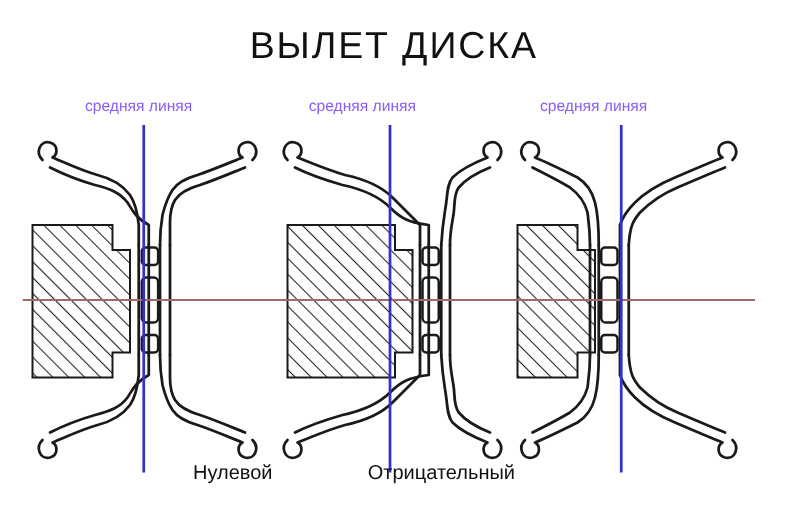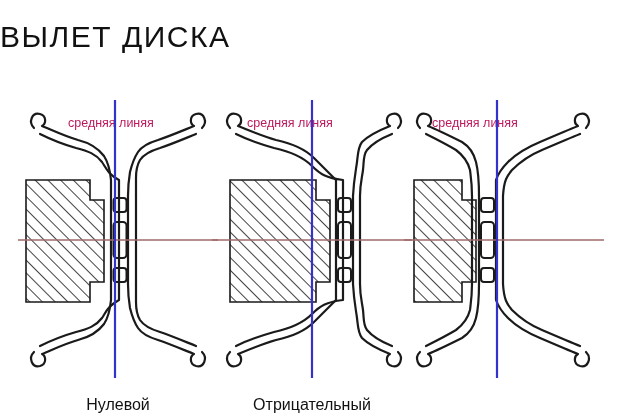--- a/index.html
+++ b/index.html
@@ -14,20 +14,21 @@
     overflow: hidden;
     font-family: "Liberation Sans", sans-serif;
     color: #000000;
   }
 
   #page-title {
     position: absolute;
     top: 20px;
     left: 0;
     width: 630px;
+    text-align: center;
     font-size: 30px;
     letter-spacing: 1.5px;
     font-weight: 400;
     color: #111111;
     white-space: nowrap;
   }
 
   .panel {
     position: absolute;
     top: 78px;
@@ -38,34 +39,33 @@
   #panel-positive  { left: 212px; }
   #panel-negative  { left: 404px; }
 
   .panel-label {
     position: absolute;
     top: 0;
     left: 0;
     width: 200px;
     text-align: center;
     font-size: 12.5px;
-    color: #be185d;
+    color: #8b5cf6;
     white-space: nowrap;
-    margin-top: 38px;
   }
   #panel-zero .panel-label     { text-align: left; padding-left: 50px; width: 150px; }
   #panel-positive .panel-label { text-align: left; padding-left: 35px; width: 165px; }
   #panel-negative .panel-label { text-align: left; padding-left: 28px; width: 172px; }
 
   .panel-caption {
     position: absolute;
-    top: 318px;
+    top: 292px;
     left: 0;
     width: 200px;
-    text-align: center;
+    text-align: right;
     font-size: 16px;
     color: #111111;
     white-space: nowrap;
   }
 
   .wheel-svg {
     position: absolute;
     top: 22px;
     left: 0;
   }

